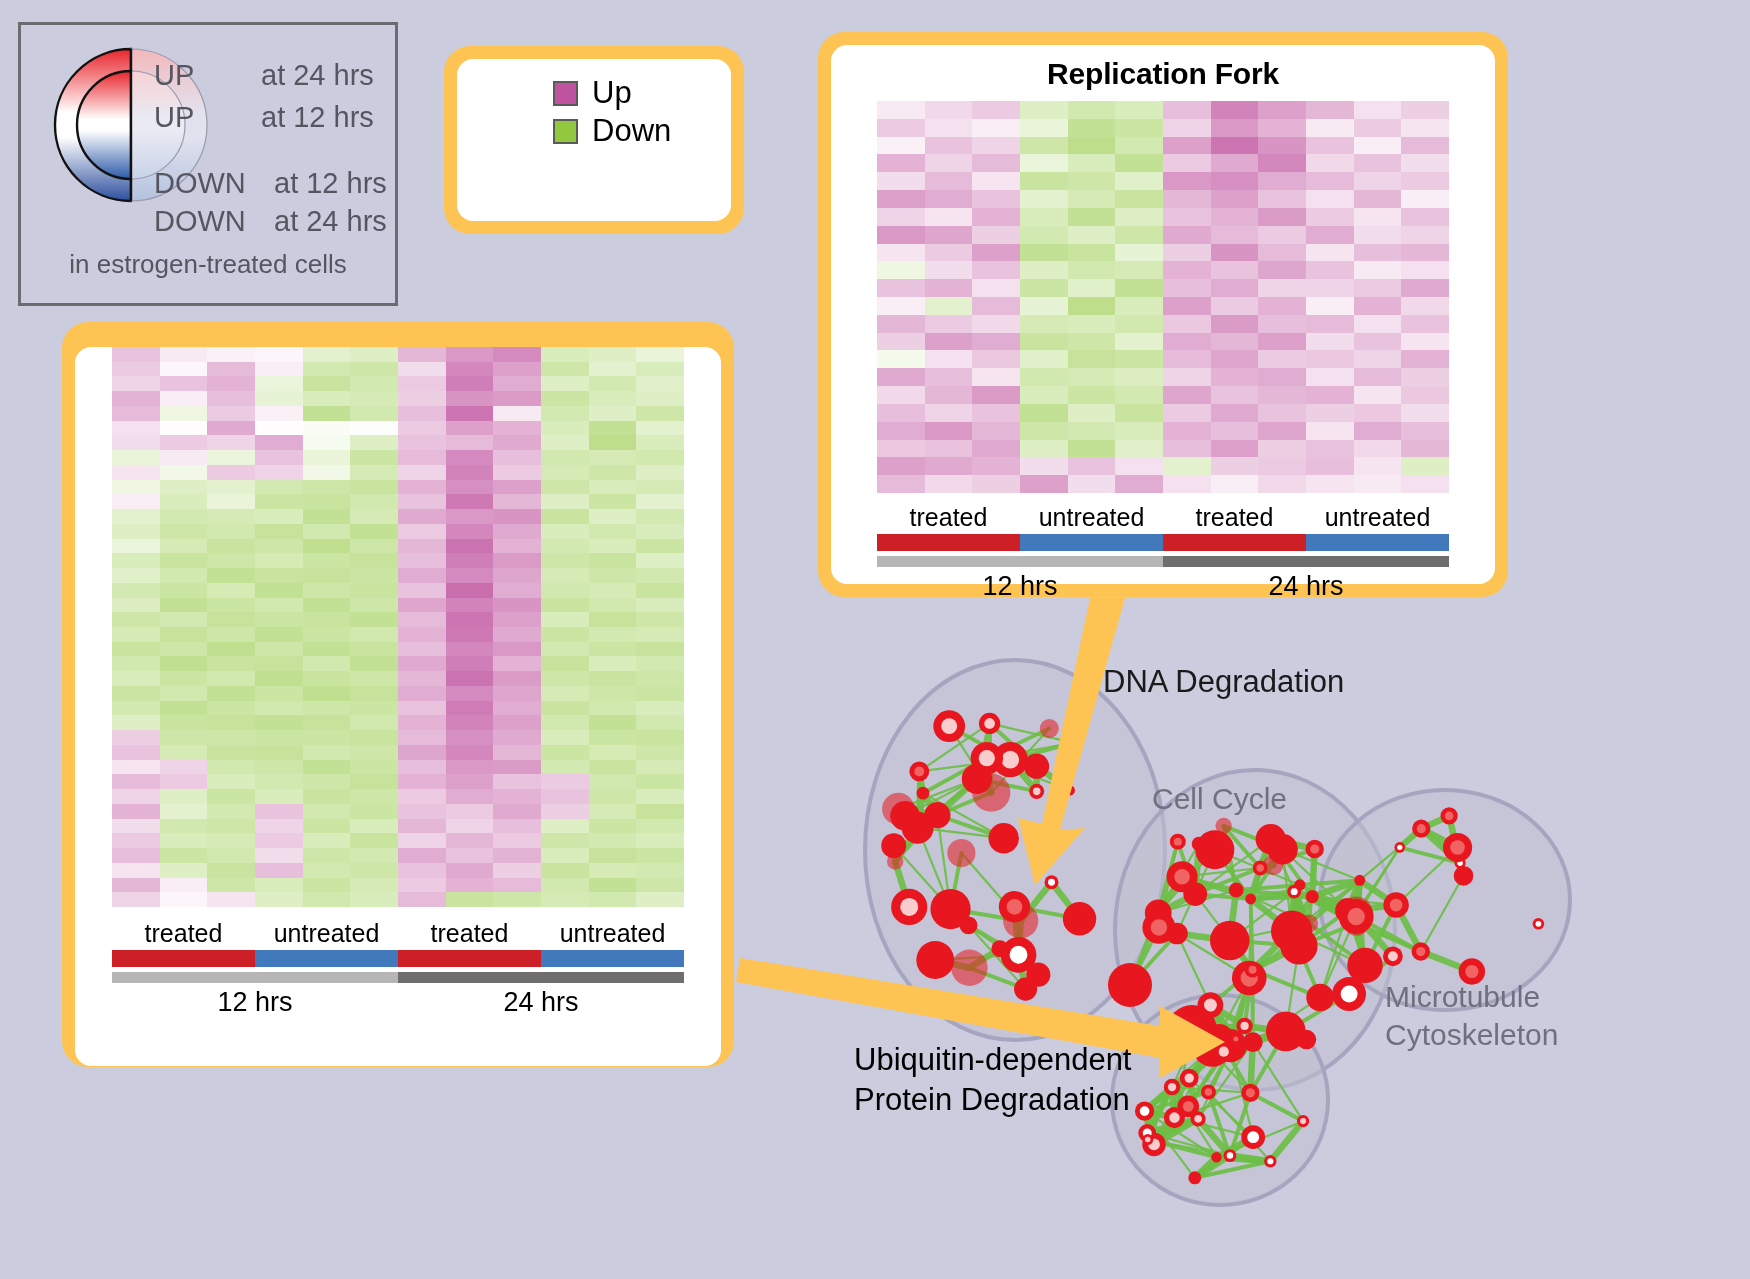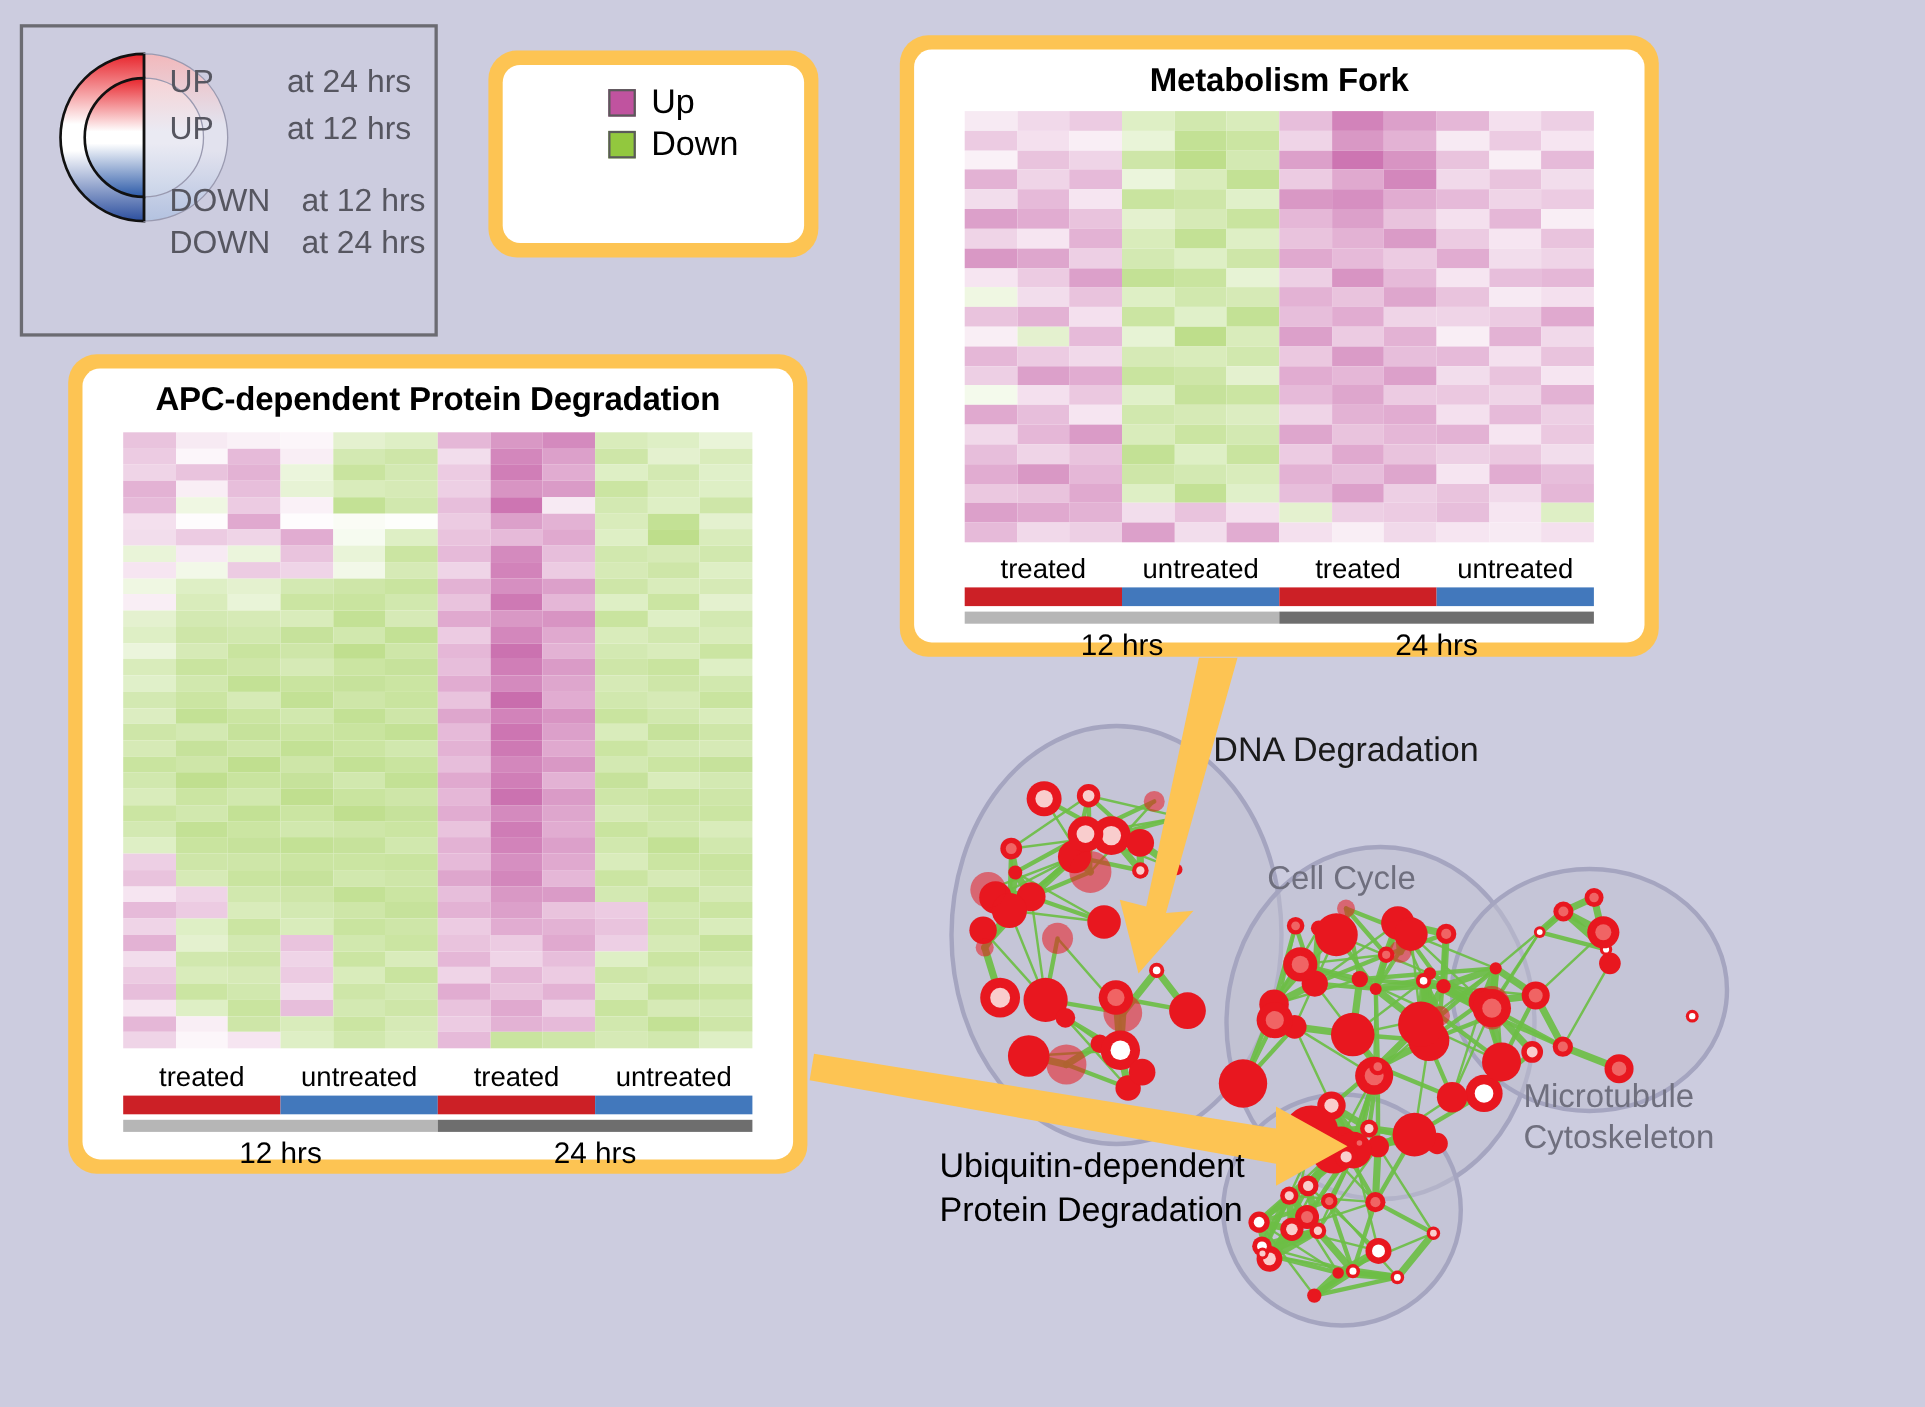--- a/index.html
+++ b/index.html
@@ -113,39 +113,40 @@
   <div class="abs keylabel" style="left:133px;top:76px;">UP</div>
   <div class="abs keylabel" style="left:240px;top:76px;">at 12 hrs</div>
 
   <div class="abs keylabel" style="left:133px;top:142px;">DOWN</div>
   <div class="abs keylabel" style="left:253px;top:142px;">at 12 hrs</div>
 
   <div class="abs keylabel" style="left:133px;top:180px;">DOWN</div>
   <div class="abs keylabel" style="left:253px;top:180px;">at 24 hrs</div>
 
   <div class="abs" id="keyfoot">
+    <div>in estrogen-treated cells</div>
   </div>
 </div>
 
 <div class="abs ypanel" id="legendbox">
   <div class="inner">
     <div class="legend-row">
       <span class="legend-swatch" id="sw-up" style="background: rgb(192, 83, 159);"></span>
       <span class="legend-text">Up</span>
     </div>
     <div class="legend-row">
       <span class="legend-swatch" id="sw-down" style="background: rgb(146, 200, 62);"></span>
       <span class="legend-text">Down</span>
     </div>
   </div>
 </div>
 
 <div class="abs ypanel" id="panel-rep">
   <div class="inner">
-    <div class="panel-title">Metabolism Fork</div>
+    <div class="panel-title">Replication Fork</div>
     <div class="hm" id="hm-rep" style="width: 572px; height: 392px; grid-template-columns: repeat(12, 1fr); grid-template-rows: repeat(22, 1fr); margin-top: 10px;">
         <div style="background: rgb(247, 234, 243);"></div>
         <div style="background: rgb(241, 217, 234);"></div>
         <div style="background: rgb(236, 203, 226);"></div>
         <div style="background: rgb(222, 239, 197);"></div>
         <div style="background: rgb(209, 232, 174);"></div>
         <div style="background: rgb(217, 236, 187);"></div>
         <div style="background: rgb(231, 190, 219);"></div>
         <div style="background: rgb(210, 131, 186);"></div>
         <div style="background: rgb(220, 160, 202);"></div>
@@ -425,21 +426,20 @@
       <div class="time-labels">
         <span>12 hrs</span>
         <span>24 hrs</span>
       </div>
     </div>
   </div>
 </div>
 
 <div class="abs ypanel" id="panel-apc">
   <div class="inner">
-    <div class="panel-title">APC-dependent Protein Degradation</div>
     <div class="hm" id="hm-apc" style="width: 572px; height: 560px; grid-template-columns: repeat(12, 1fr); grid-template-rows: repeat(38, 1fr); margin-top: 12px;">
         <div style="background: rgb(233, 195, 221);"></div>
         <div style="background: rgb(247, 234, 243);"></div>
         <div style="background: rgb(250, 241, 247);"></div>
         <div style="background: rgb(252, 246, 250);"></div>
         <div style="background: rgb(228, 241, 207);"></div>
         <div style="background: rgb(222, 239, 197);"></div>
         <div style="background: rgb(229, 183, 215);"></div>
         <div style="background: rgb(217, 152, 197);"></div>
         <div style="background: rgb(212, 138, 190);"></div>

